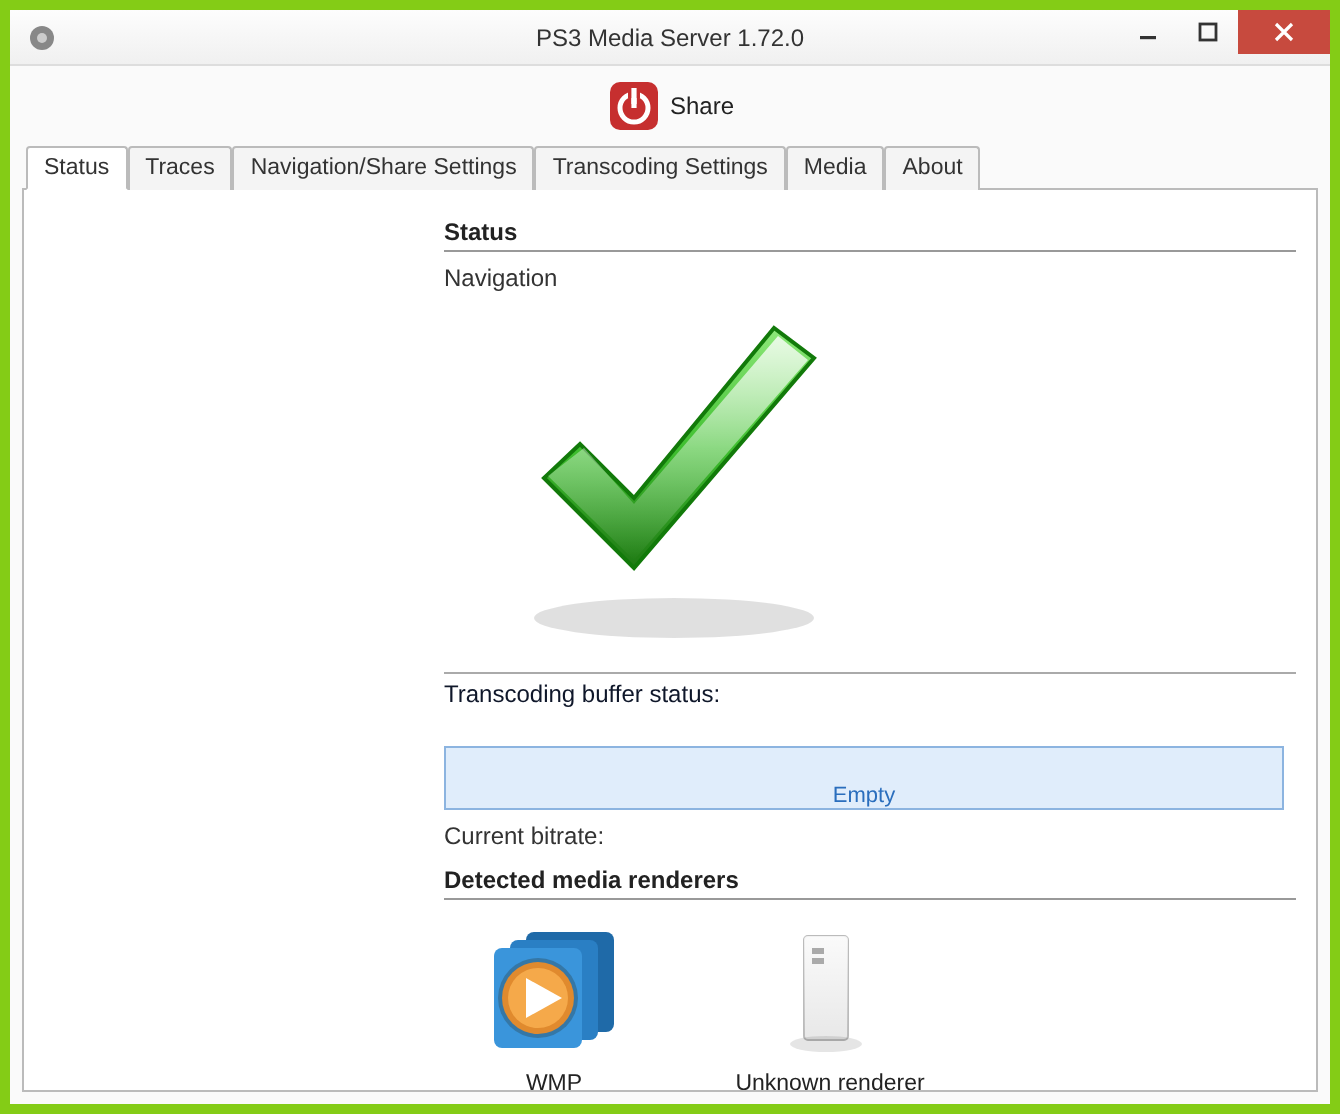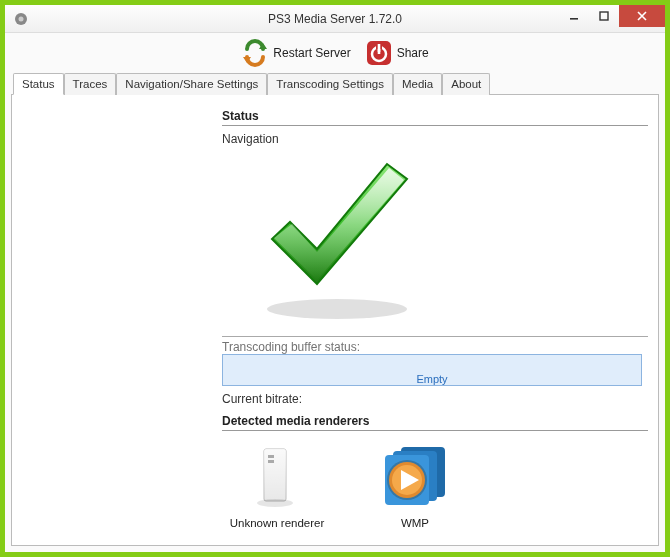--- a/index.html
+++ b/index.html
@@ -118,21 +118,21 @@
       padding-bottom: 2px;
       margin-bottom: 6px;
       margin-top: 4px;
     }
     .status-text { color: #333; margin-bottom: 8px; }
     .checkmark-wrap {
       display: flex;
       justify-content: flex-start;
       margin: 6px 0 12px 20px;
     }
-    .buffer-label { color: #737373; margin-top: 6px; margin-bottom: 0; border-top: 1px solid #aaa; padding-top:3px;}
+    .buffer-label { color: #0f172a; margin-top: 6px; margin-bottom: 19px; border-top: 1px solid #aaa; padding-top:3px;}
     .buffer-bar {
       height: 32px;
       border: 1px solid #8cb4e0;
       background: #e0edfb;
       display: flex;
       align-items: flex-end;
       justify-content: center;
       color: #2a6ebd;
       font-size: 11px;
       margin-bottom: 6px;
@@ -183,31 +183,20 @@
       </button>
       <button class="win-btn close">
         <svg width="12" height="12" viewBox="0 0 12 12">
             <path d="M2 2 L10 10 M10 2 L2 10" stroke="#fff" stroke-width="1.6"></path>
           </svg>
       </button>
     </div>
   </div>
 
   <div class="toolbar">
-    <div class="tb-item">
-      <span class="tb-icon">
-        <svg width="28" height="28" viewBox="0 0 28 28">
-          <path d="M6 10 A8 8 0 0 1 22 10" fill="none" stroke="#3c8a2e" stroke-width="4" stroke-linecap="round"></path>
-          <polygon points="22,4 26,10 18,10" fill="#3c8a2e"></polygon>
-          <path d="M22 18 A8 8 0 0 1 6 18" fill="none" stroke="#d67b1f" stroke-width="4" stroke-linecap="round"></path>
-          <polygon points="6,24 2,18 10,18" fill="#d67b1f"></polygon>
-        </svg>
-      </span>
-      <span class="tb-label">Restart Server</span>
-    </div>
     <div class="tb-item">
       <span class="tb-icon">
         <svg width="28" height="28" viewBox="0 0 28 28">
           <rect x="2" y="2" width="24" height="24" rx="5" fill="#c62f2f"></rect>
           <circle cx="14" cy="15" r="7" fill="none" stroke="#fff" stroke-width="2.5"></circle>
           <rect x="12.7" y="5" width="2.6" height="10" fill="#fff"></rect>
           <rect x="11" y="4" width="6" height="6" fill="#c62f2f"></rect>
            <rect x="12.7" y="5" width="2.6" height="8" fill="#fff"></rect>
         </svg>
       </span>
@@ -251,40 +240,40 @@
     <div class="buffer-bar">
       <span>Empty</span>
     </div>
     <div class="bitrate-label">Current bitrate:</div>
 
     <div class="section-title">Detected media renderers</div>
 
     <div class="renderers">
       <div class="renderer">
         <div class="ricon">
-          <svg width="70" height="70" viewBox="0 0 70 70">
-            <rect x="22" y="8" width="22" height="52" rx="2" fill="#e8e8e8" stroke="#bbb"></rect>
-            <rect x="22" y="8" width="22" height="52" rx="2" fill="url(#g2)"></rect>
-            <rect x="26" y="14" width="6" height="3" fill="#aaa"></rect>
-            <rect x="26" y="19" width="6" height="3" fill="#aaa"></rect>
-            <ellipse cx="33" cy="62" rx="18" ry="4" fill="#000" opacity="0.1"></ellipse>
-          </svg>
-        </div>
-        <div class="rlabel">Unknown renderer</div>
-      </div>
-      <div class="renderer">
-        <div class="ricon">
           <svg width="80" height="70" viewBox="0 0 80 70">
             <rect x="26" y="6" width="44" height="50" rx="4" fill="#1f6aa8"></rect>
             <rect x="18" y="10" width="44" height="50" rx="4" fill="#2a7fc4"></rect>
             <rect x="10" y="14" width="44" height="50" rx="4" fill="#3a95db"></rect>
             <circle cx="32" cy="39" r="20" fill="#3577a6"></circle>
             <circle cx="32" cy="39" r="18" fill="#e08a2e"></circle>
             <circle cx="32" cy="39" r="15" fill="#f5a94a"></circle>
             <polygon points="26,29 26,49 44,39" fill="#fff"></polygon>
           </svg>
         </div>
         <div class="rlabel">WMP</div>
       </div>
+      <div class="renderer">
+        <div class="ricon">
+          <svg width="70" height="70" viewBox="0 0 70 70">
+            <rect x="22" y="8" width="22" height="52" rx="2" fill="#e8e8e8" stroke="#bbb"></rect>
+            <rect x="22" y="8" width="22" height="52" rx="2" fill="url(#g2)"></rect>
+            <rect x="26" y="14" width="6" height="3" fill="#aaa"></rect>
+            <rect x="26" y="19" width="6" height="3" fill="#aaa"></rect>
+            <ellipse cx="33" cy="62" rx="18" ry="4" fill="#000" opacity="0.1"></ellipse>
+          </svg>
+        </div>
+        <div class="rlabel">Unknown renderer</div>
+      </div>
     </div>
   </div>
 
 </div>
 
 </body></html>

